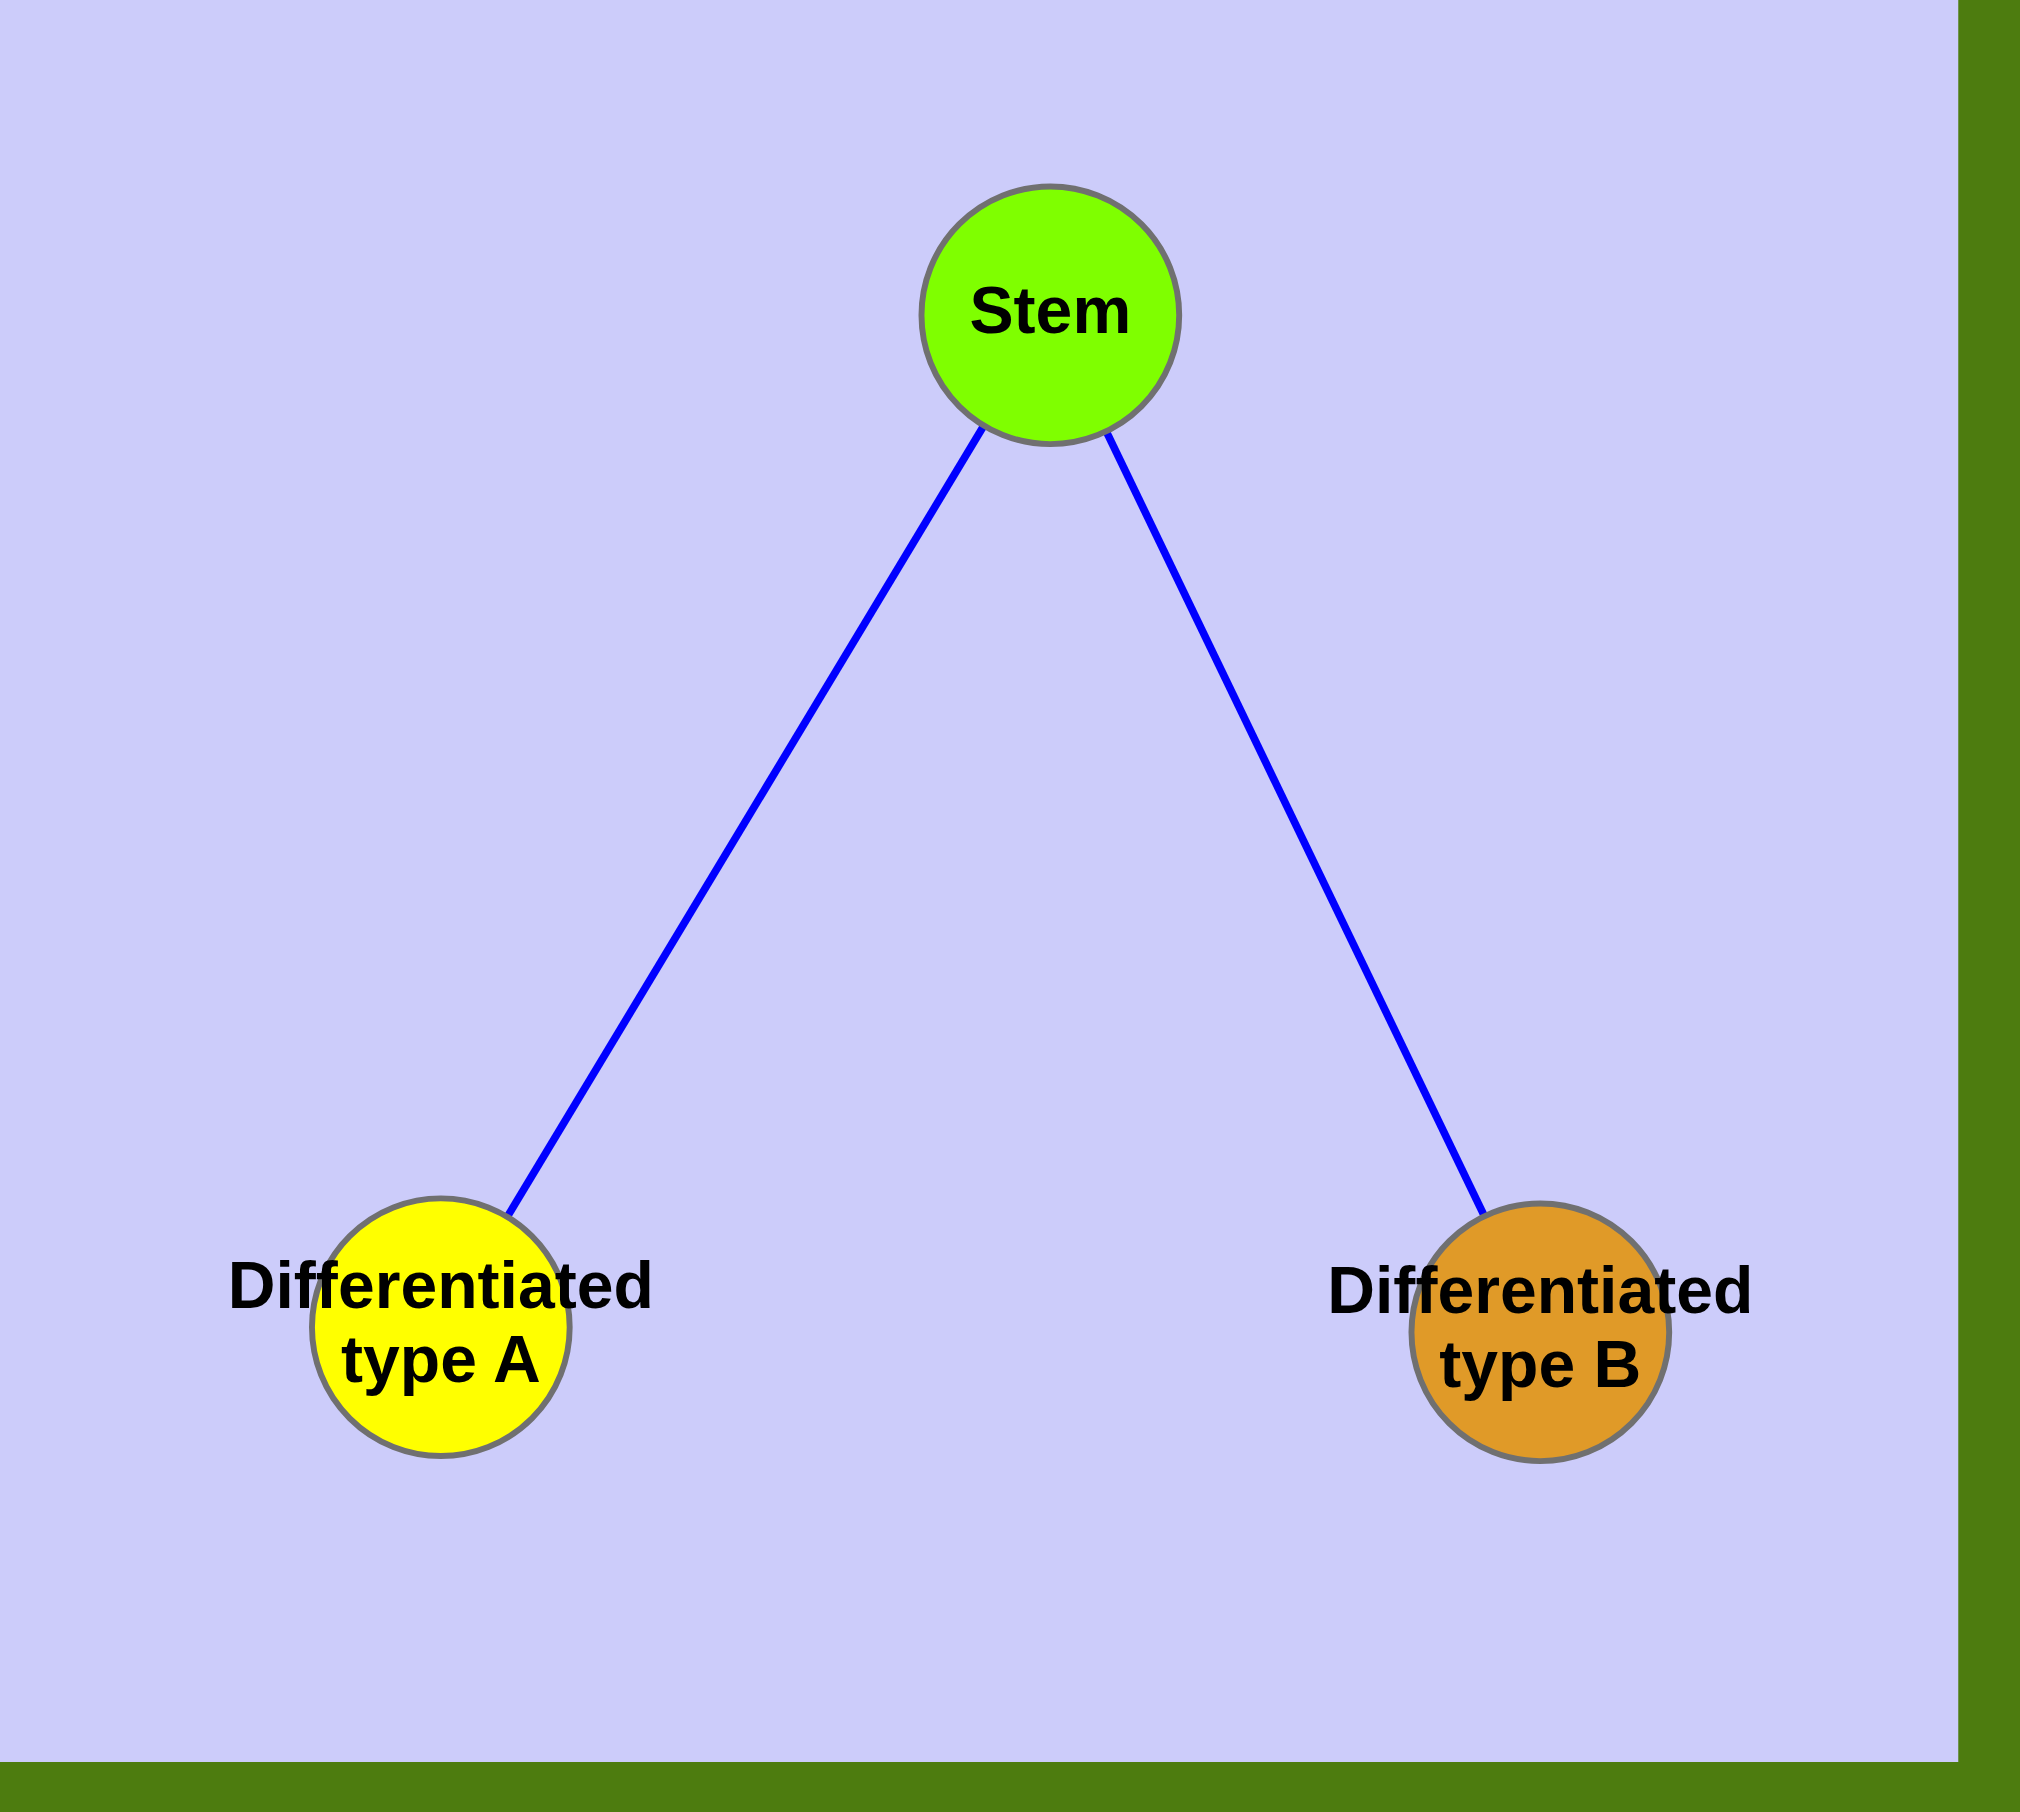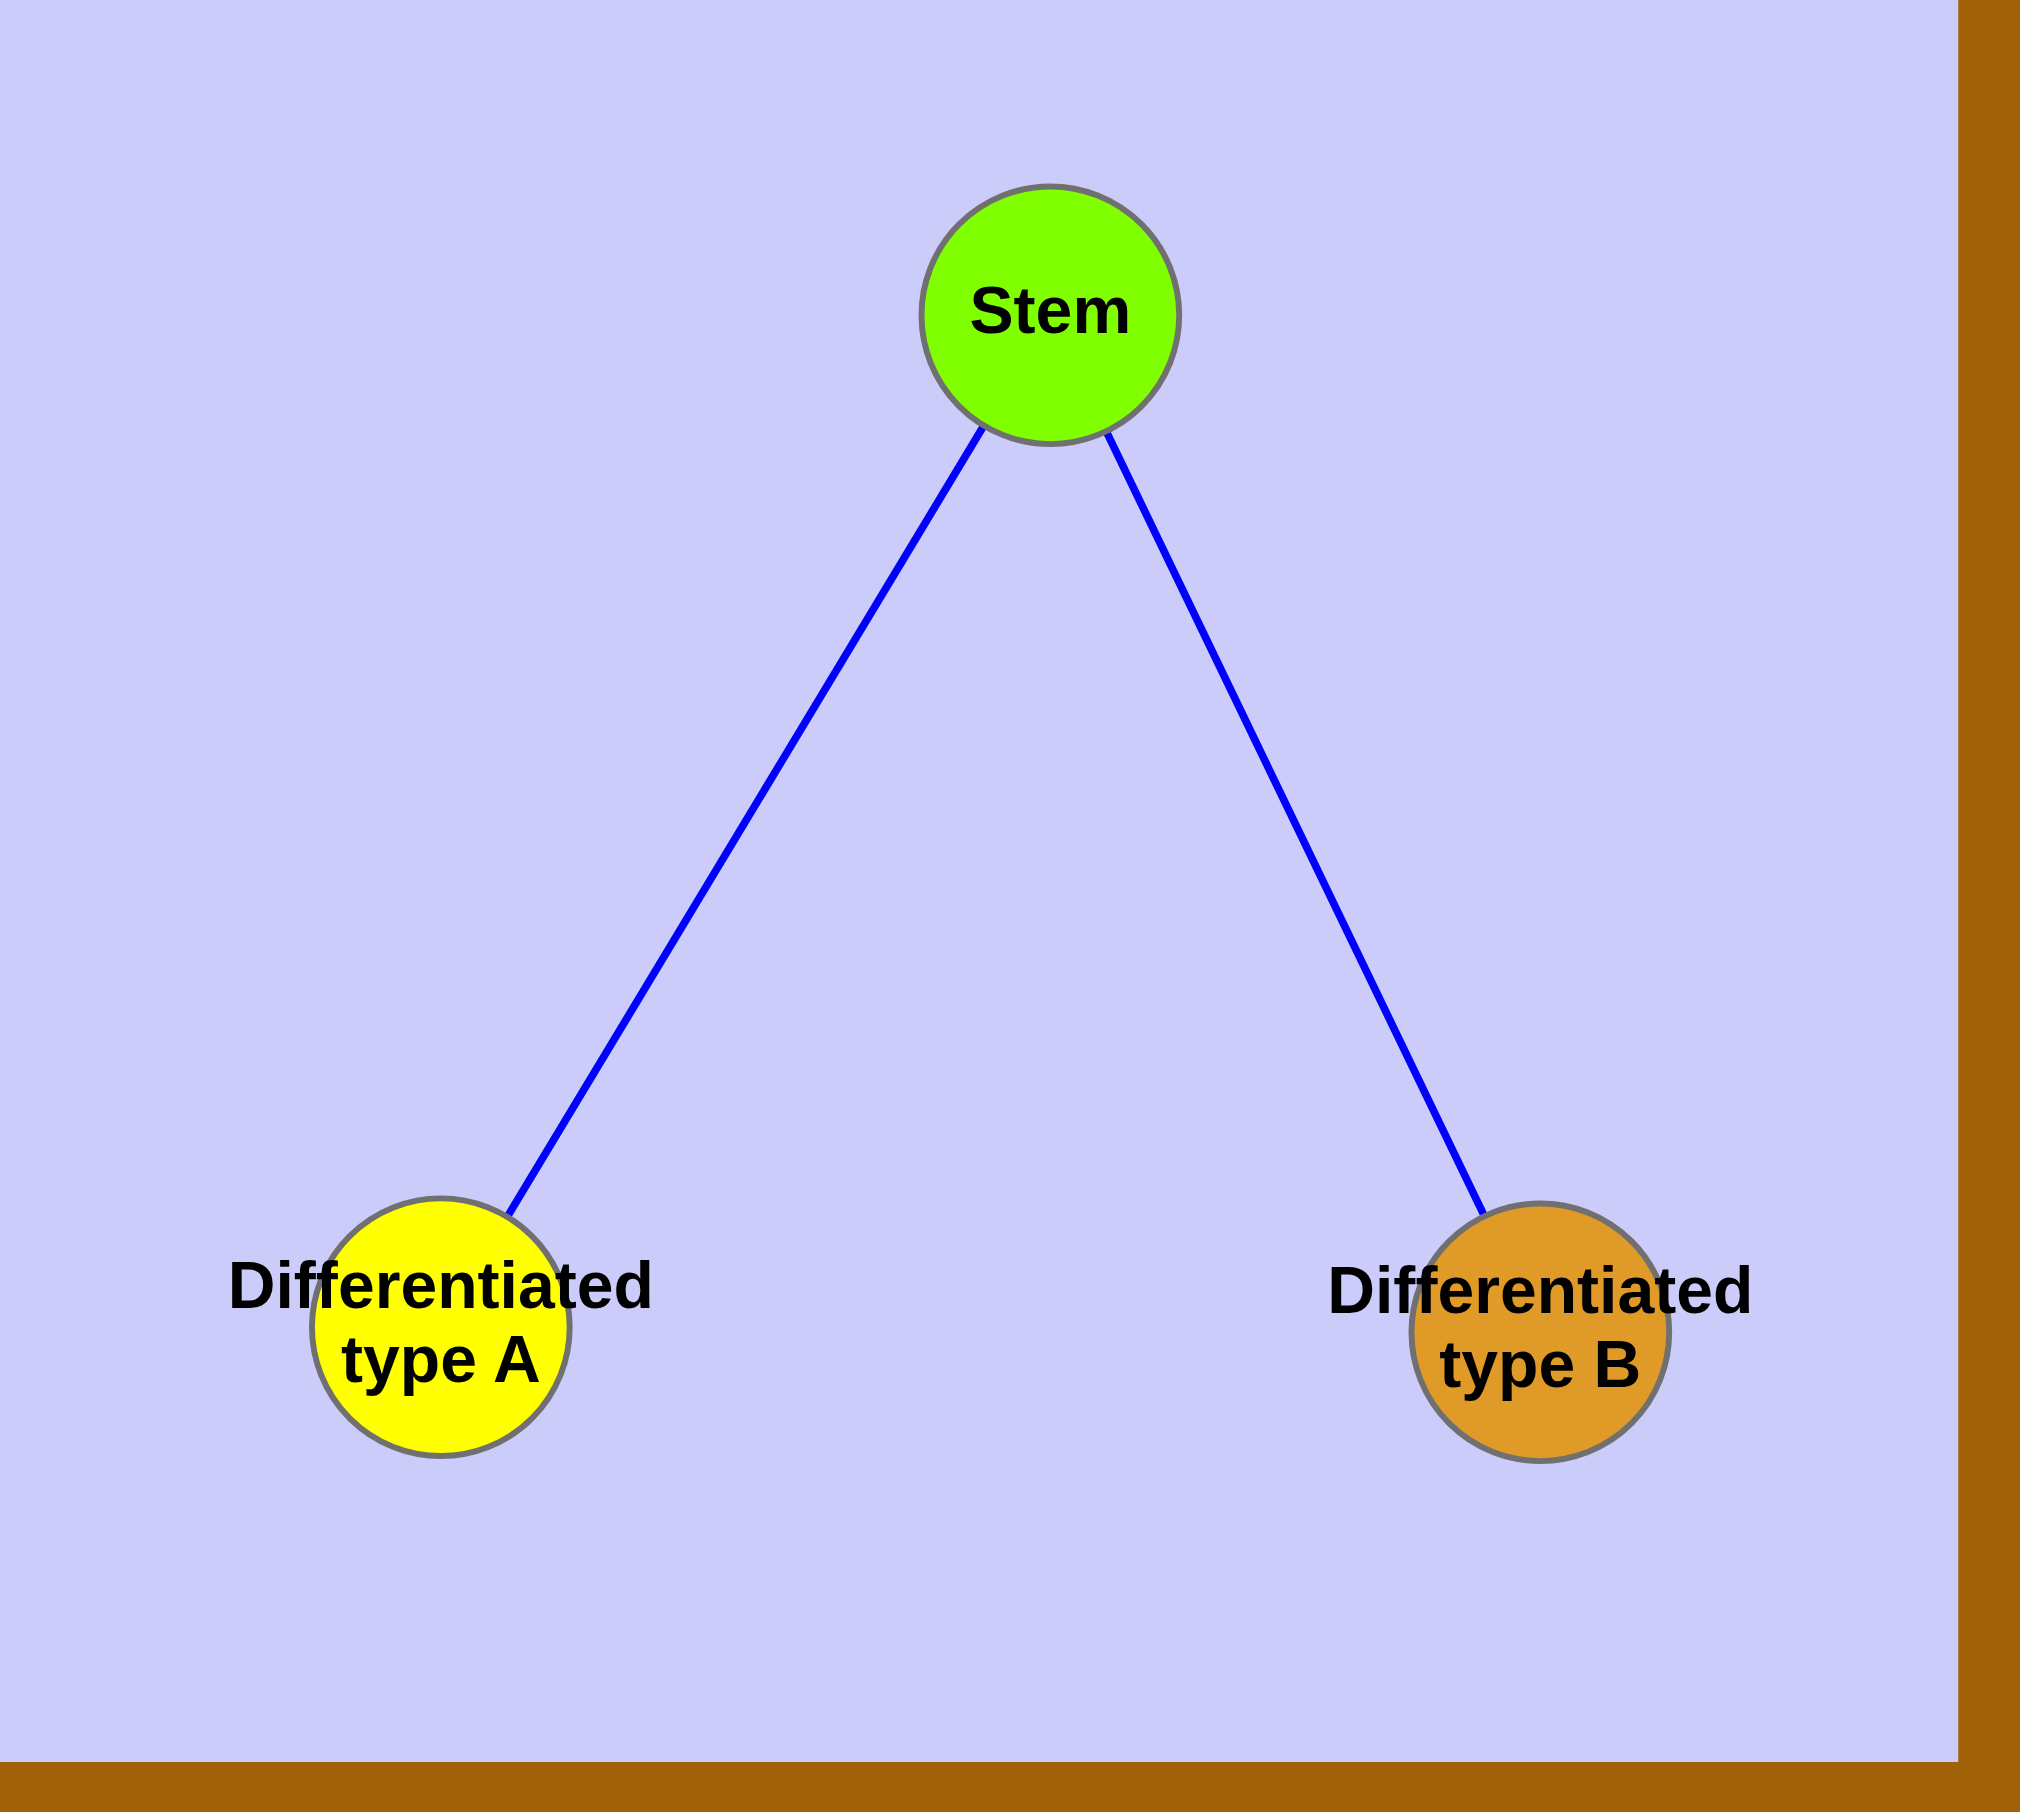--- a/index.html
+++ b/index.html
@@ -32,21 +32,21 @@
     fill: #000000;
     font-family: "Liberation Sans", sans-serif;
     text-anchor: middle;
     dominant-baseline: middle;
     paint-order: normal;
   }
 </style>
 </head>
 <body>
 
-<div id="canvas" style="background: #a16207;">
+<div id="canvas" style="background: #4d7c0f;">
   <svg id="graph-svg" viewBox="0 0 2384 2138" preserveAspectRatio="none" xmlns="http://www.w3.org/2000/svg">
 
     <rect id="bg-rect" x="0" y="0" width="2310" height="2079" fill="#ccccfa"></rect>
 
     <g id="edges-layer">
         <line x1="1159.556521040936" y1="503.92700121991993" x2="599.443478959064" y2="1434.07299878008" stroke="#0000ff" stroke-width="9" stroke-linecap="butt"></line>
         <line x1="1305.8284625191984" y1="510.74421284262667" x2="1750.1715374808016" y2="1433.2557871573733" stroke="#0000ff" stroke-width="9" stroke-linecap="butt"></line>
       </g>
     <g id="nodes-layer">
         <circle cx="1239" cy="372" r="152" fill="#7fff00" stroke="#707070" stroke-width="7"></circle>

